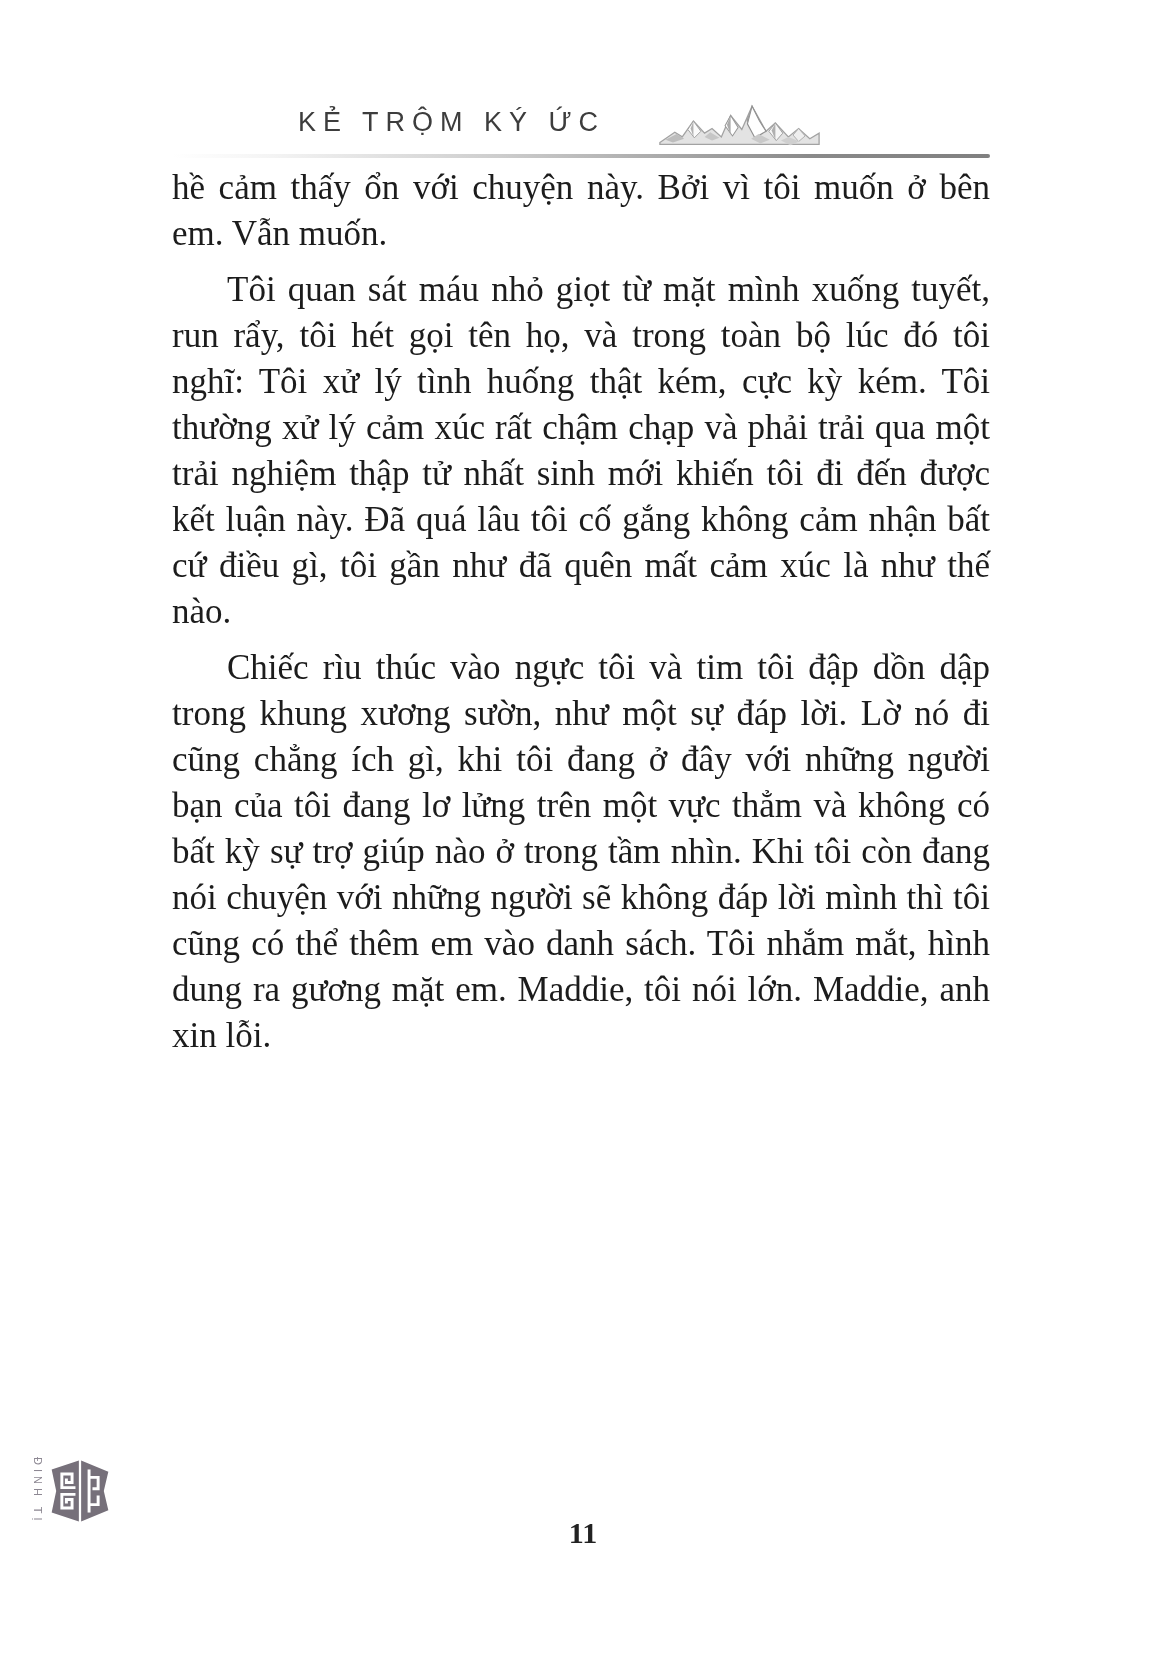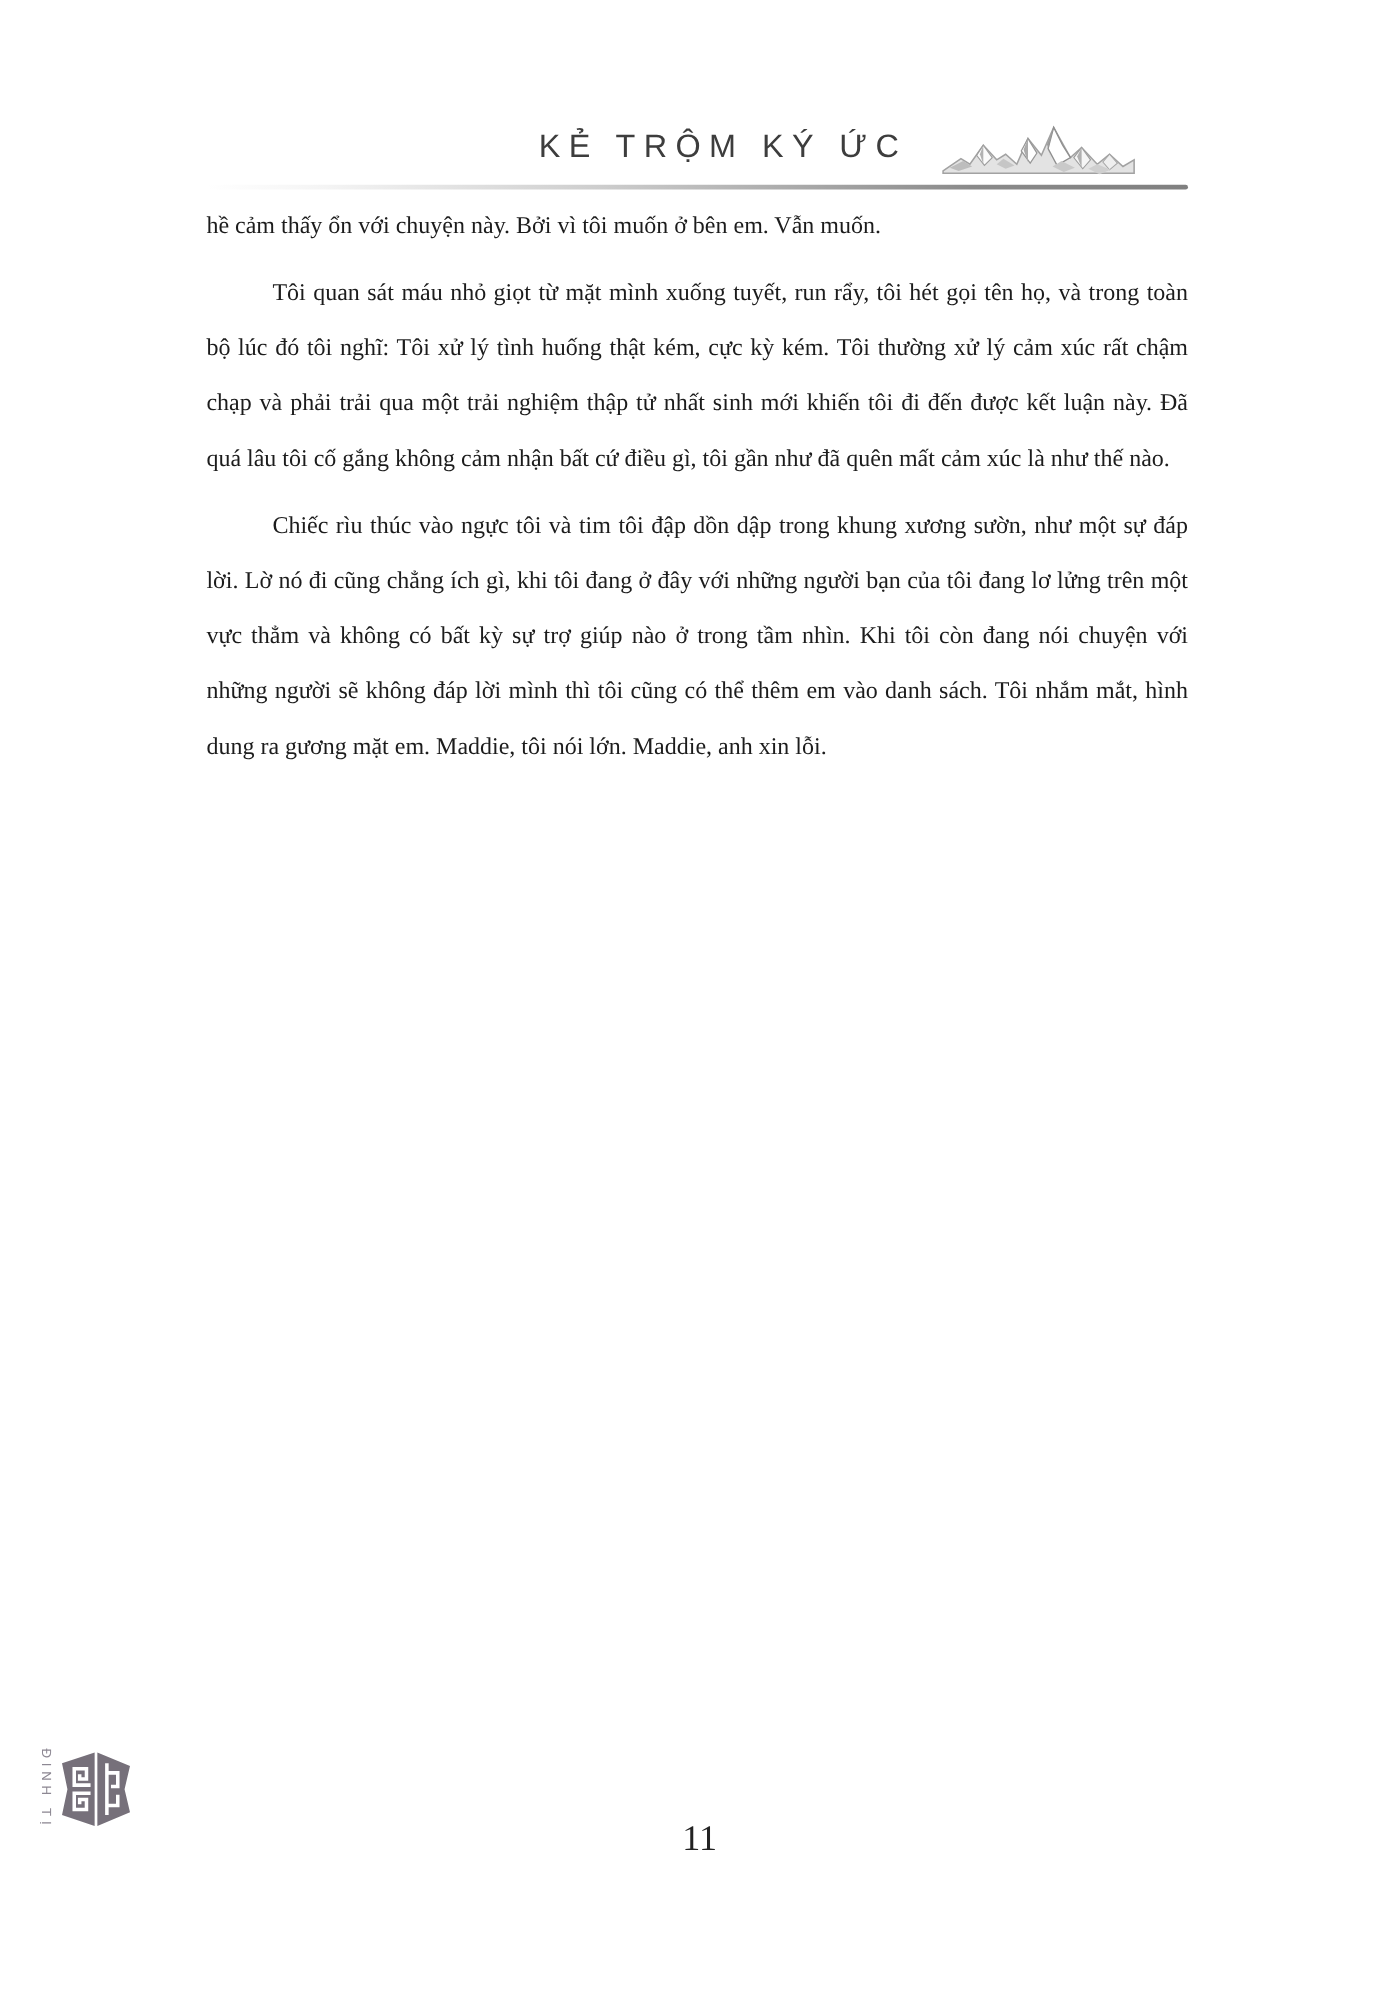--- a/index.html
+++ b/index.html
@@ -14,23 +14,23 @@
 
   
   .header {
     position: absolute;
     top: 96px;
     left: 172px;
     width: 818px;
   }
   .header-row {
     display: flex;
-    justify-content: flex-end;
+    justify-content: center;
     align-items: center;
-    gap: 27px;
+    gap: 52px;
     padding-right: 42px;
     height: 52px;
   }
   .header-title {
     font-family: "Liberation Sans", sans-serif;
     font-weight: 300;
     font-size: 27px;
     letter-spacing: 7px;
     color: #3d3d3d;
     white-space: nowrap;
@@ -48,21 +48,21 @@
       #808080 100%);
   }
 
   
   .main {
     position: absolute;
     top: 165px;
     left: 172px;
     width: 818px;
     color: #1c1c1c;
-    font-size: 20px;
+    font-size: 35px;
     line-height: 46px;
     text-align: justify;
   }
   .main p { margin: 0 0 10px 0; }
   .main p.indent { text-indent: 55px; }
 
   
   .publisher {
     position: absolute;
     left: 32px;
@@ -81,20 +81,21 @@
     text-align: center;
   }
   .page-number {
     position: absolute;
     top: 1516px;
     left: 0;
     width: 1166px;
     text-align: center;
     font-size: 30px;
     color: #222222;
+    font-weight: bold;
   }
 </style>
 </head>
 <body>
 
 <div class="page">
 
   <div class="header">
     <div class="header-row">
       <div class="header-title">KẺ TRỘM KÝ ỨC</div>

